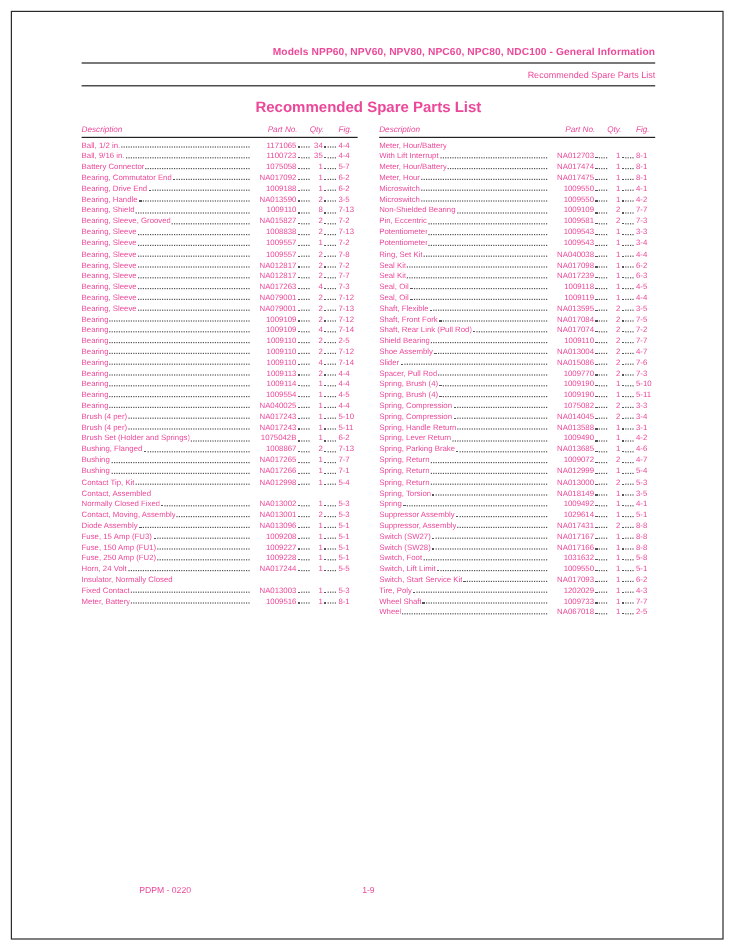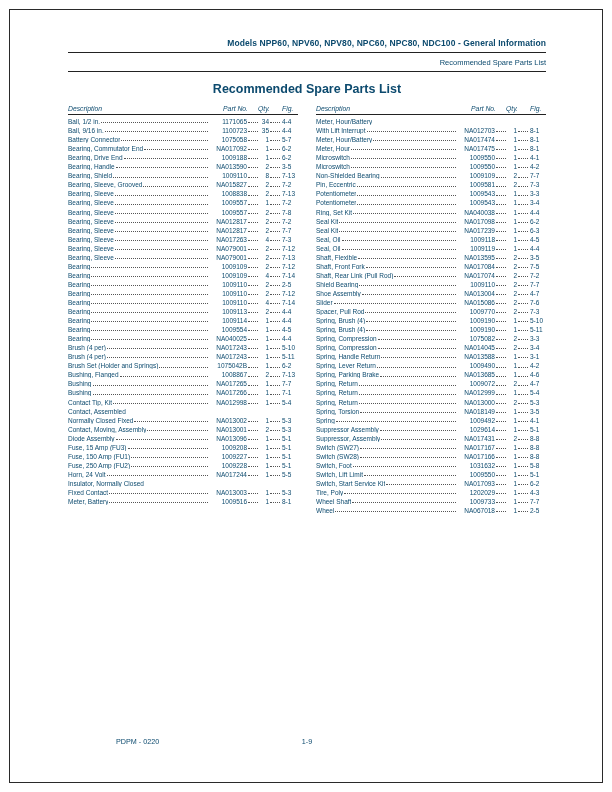--- a/index.html
+++ b/index.html
@@ -1,18 +1,18 @@
 <!DOCTYPE html>
 <html><head>
 <meta charset="utf-8">
 <style>
   html,body { margin:0; padding:0; background:#ffffff; }
   .page {
     position:relative; width:612px; height:792px; background:#ffffff;
-    font-family:"Liberation Sans", sans-serif; color:#0c4a6e; overflow:hidden;
+    font-family:"Liberation Sans", sans-serif; color:#ec4899; overflow:hidden;
   }
   .border-frame { position:absolute; inset:9px; border:1px solid #2a2a2a; pointer-events:none; }
   .content { position:absolute; left:68px; top:0; width:478px; }
 
   .hdr-models { margin-top:38px; text-align:right; font-weight:bold; font-size:8.5px; letter-spacing:0.1px; }
   .hdr-rule  { margin-top:4px; border-top:1px solid #222; height:0; }
   .hdr-section { margin-top:5px; text-align:right; font-size:7.5px; }
   .page-title { margin-top:10px; text-align:center; font-weight:bold; font-size:12.5px; }
 
   .tables { display:flex; gap:18px; margin-top:6px; }

